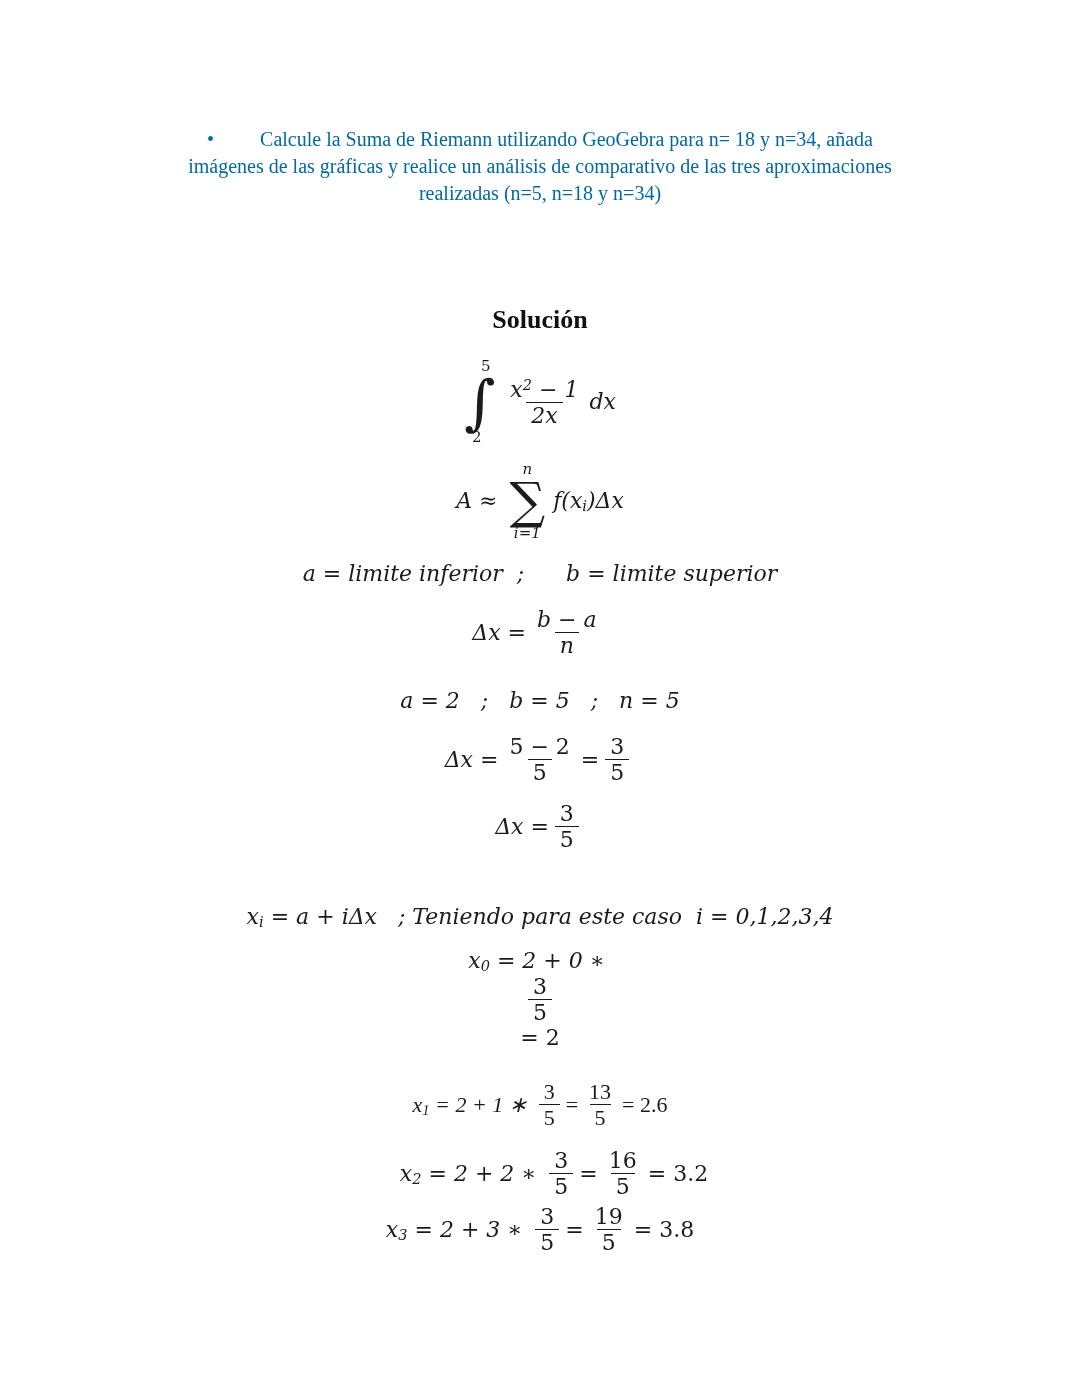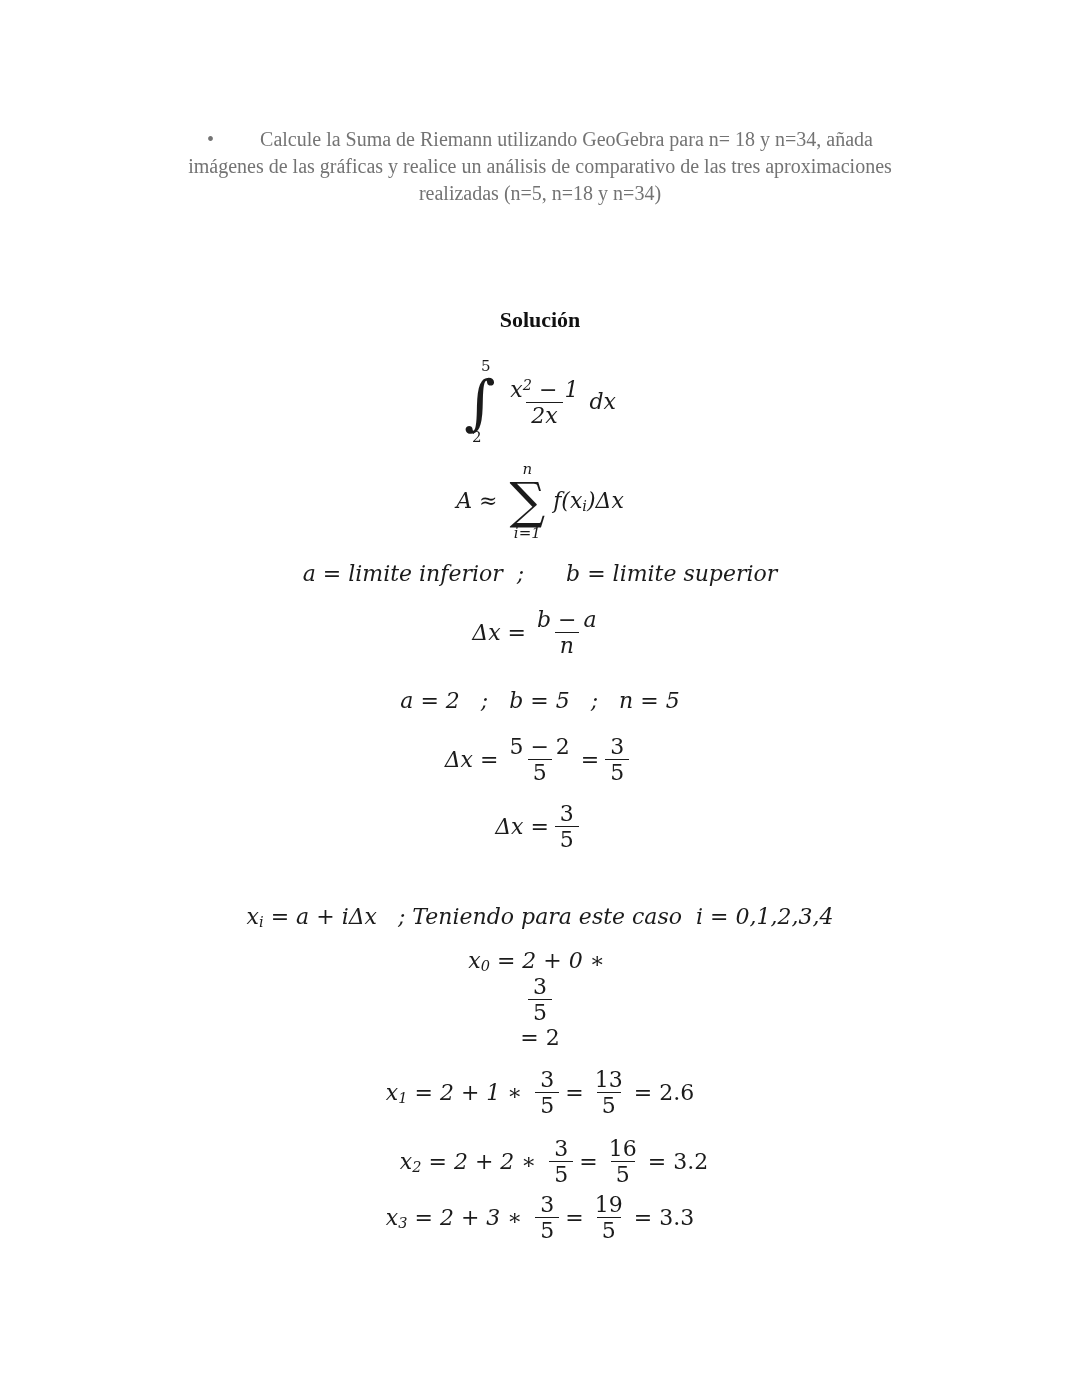--- a/index.html
+++ b/index.html
@@ -19,29 +19,29 @@
     box-sizing: border-box;
   }
   
   .intro {
     padding-top: 126px;
     width: 840px;
     margin: 0 auto;
     text-align: center;
     font-size: 20px;
     line-height: 27px;
-    color: #737373;
+    color: #0369a1;
   }
   .intro-line { white-space: pre; }
   .bullet { display: inline-block; margin-right: 46px; }
   
   .heading {
     margin: 100px 0 0 0;
     text-align: center;
-    font-size: 22px;
+    font-size: 26px;
     font-weight: bold;
     line-height: 26px;
     color: #111111;
   }
   
   .mrow {
     display: flex;
     justify-content: center;
     align-items: center;
     font-family: "DejaVu Serif", serif;
@@ -101,21 +101,21 @@
   
   .row-integral      { margin-top: 26px; }
   .row-sum           { margin-top: 16px; }
   .row-limits        { margin-top: 20px; }
   .row-deltax-def    { margin-top: 20px; }
   .row-values        { margin-top: 30px; }
   .row-deltax-calc   { margin-top: 20px; }
   .row-deltax-result { margin-top: 16px; }
   .row-xi            { margin-top: 52px; }
   .row-x0            { margin-top: 18px; flex-direction: column; }
-  .row-x1            { margin-top: 16px; }
+  .row-x1            { margin-top: 28px; font-family: Liberation Serif, serif; }
   .row-x2            { margin-top: 18px; padding-left: 28px; }
   .row-x3            { margin-top: 5px; }
 </style>
 </head>
 <body>
 
 <div class="page">
 
   <div class="intro">
     <div class="intro-line"><span class="bullet">•</span><span>Calcule la Suma de Riemann utilizando GeoGebra para n= 18 y n=34, añada</span></div>
@@ -230,16 +230,16 @@
     <span class="mtext"><span>x</span><sub>3</sub><span> = 2 + 3 ∗ </span></span>
     <span class="frac">
       <span class="fnum rm">3</span>
       <span class="fden rm">5</span>
     </span>
     <span class="rm">=</span>
     <span class="frac">
       <span class="fnum rm">19</span>
       <span class="fden rm">5</span>
     </span>
-    <span class="mtext rm">= 3.3</span>
+    <span class="mtext rm">= 3.8</span>
   </div>
 
 </div>
 
 </body></html>

